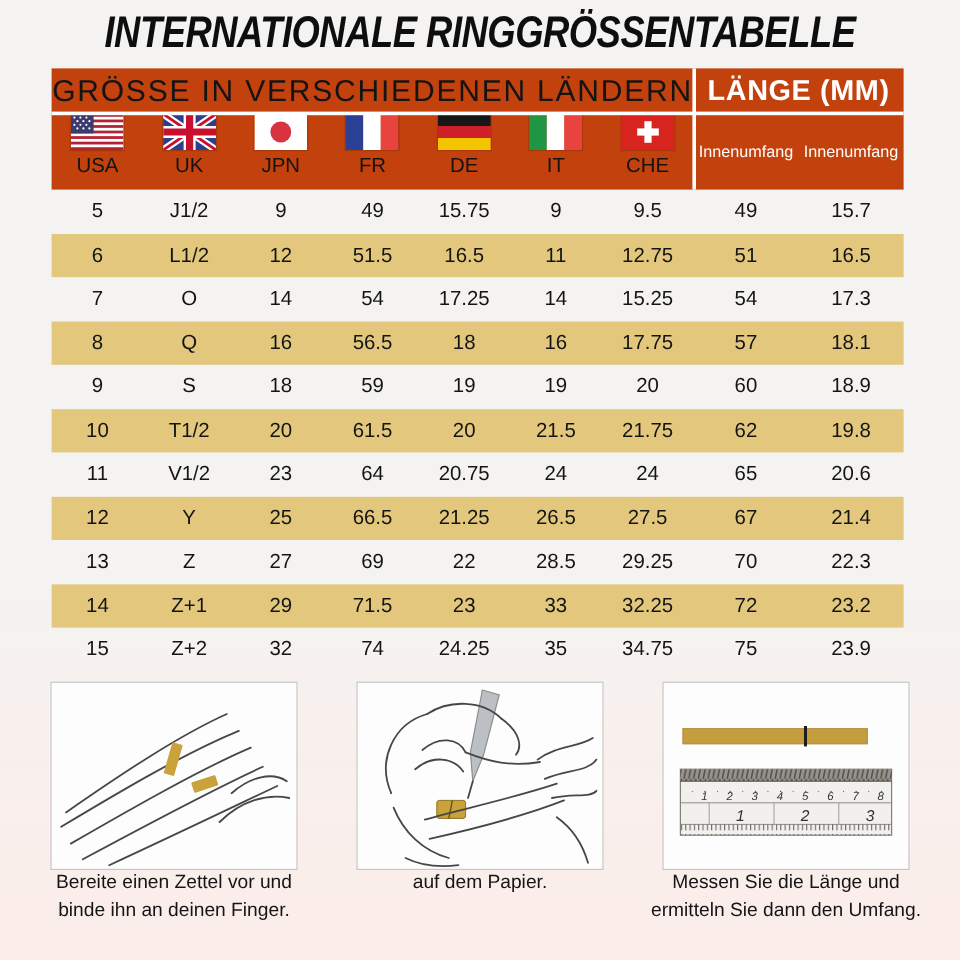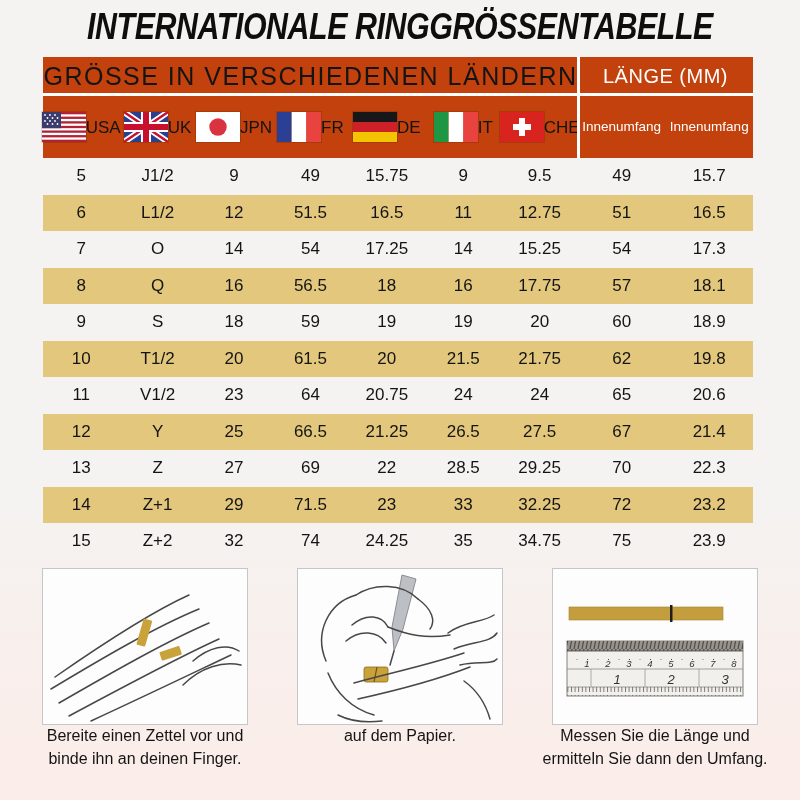--- a/index.html
+++ b/index.html
@@ -12,23 +12,23 @@
     position:absolute;top:6px;left:0;width:800px;text-align:center;
     font-size:37px;font-weight:bold;font-style:italic;color:#0e0e0e;
     transform:scaleX(.82);letter-spacing:-.5px;white-space:nowrap;
   }
   .ring-table{position:absolute;left:43px;top:57px;width:710px;}
   .thead{position:relative;background:#c2410c;height:101px;}
   .hrow1{display:flex;height:38px;}
   .h-left{width:535px;display:flex;align-items:center;justify-content:center;
     font-size:25px;color:#141414;letter-spacing:1.5px;}
   .h-right{width:175px;display:flex;align-items:center;justify-content:center;
-    font-size:20px;font-weight:normal;color:#ffffff;letter-spacing:.5px;}
+    font-size:24px;font-weight:bold;color:#ffffff;letter-spacing:.5px;}
   .hrow2{display:flex;height:63px;}
-  .fcell{width:76.43px;display:flex;flex-direction:row;align-items:center;justify-content:center;}
+  .fcell{width:76.43px;display:flex;flex-direction:column;align-items:center;justify-content:flex-start;}
   .flag{width:44px;height:30px;display:block;box-shadow:0 0 0 1px rgba(0,0,0,.12);}
   .flag svg{display:block;width:44px;height:30px;}
   .fname{font-size:17px;color:#141414;margin-top:3px;}
   .lhcell{width:87.6px;display:flex;align-items:center;justify-content:center;
     font-size:13.5px;font-weight:normal;color:#ffffff;}
   .vline{position:absolute;left:533.5px;top:0;width:3px;height:101px;background:#fff;}
   .hline{position:absolute;left:0;top:36px;width:710px;height:3px;background:#fff;}
   .tbody{width:710px;}
   .trow{display:flex;height:36.5px;align-items:center;}
   .trow.alt{background:#E2C77C;}

